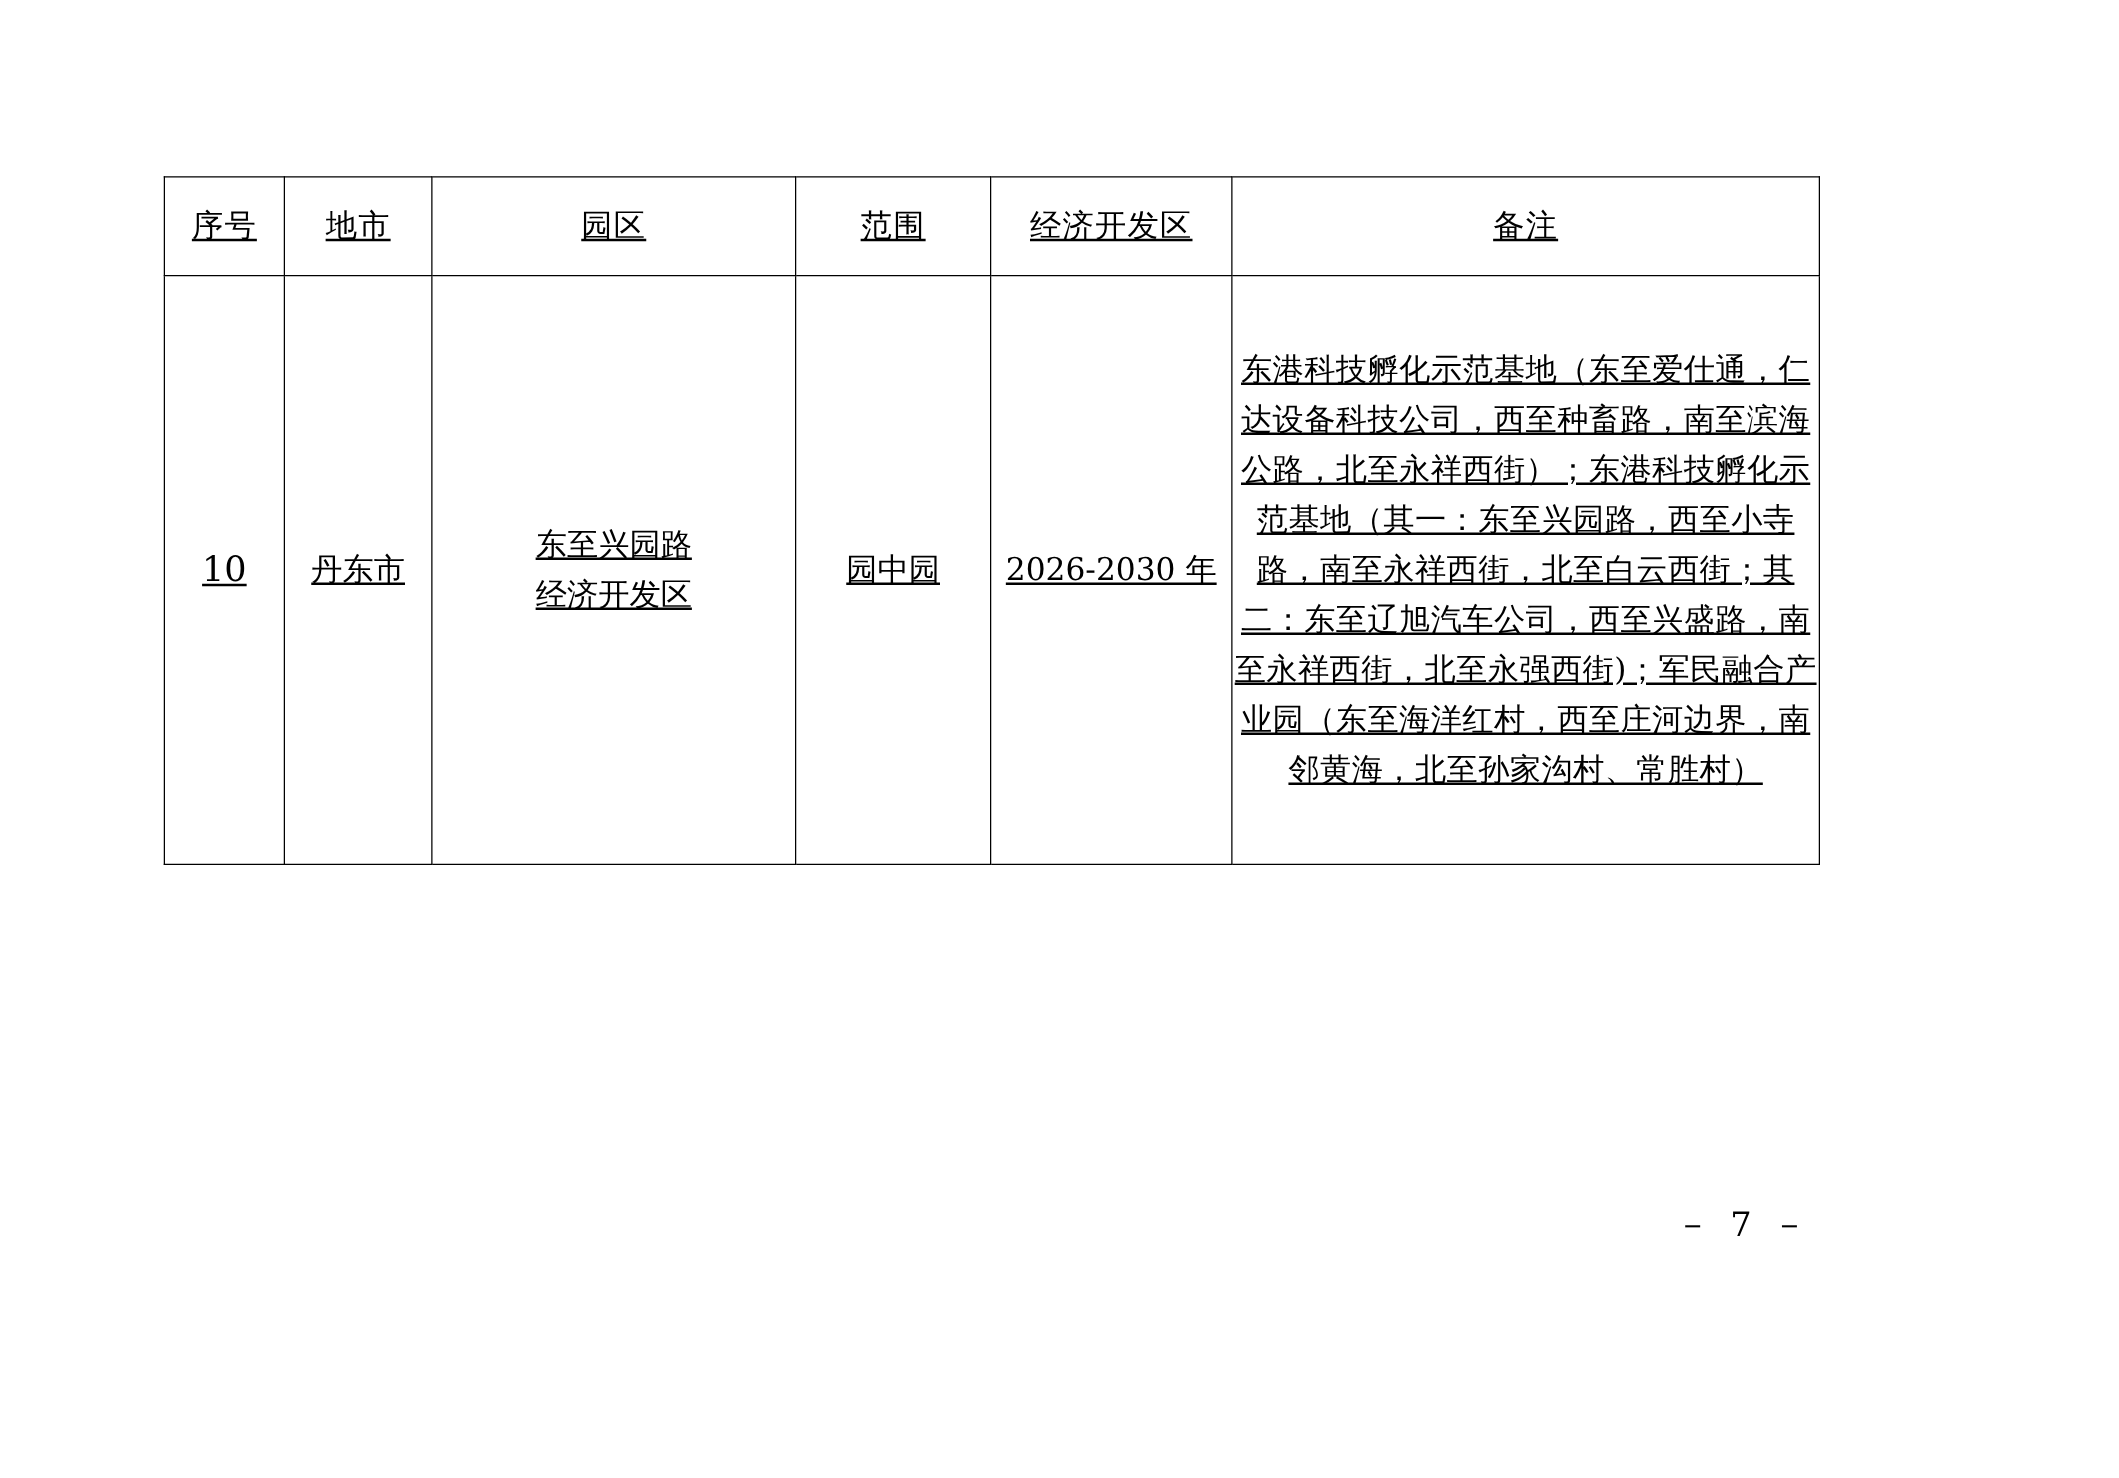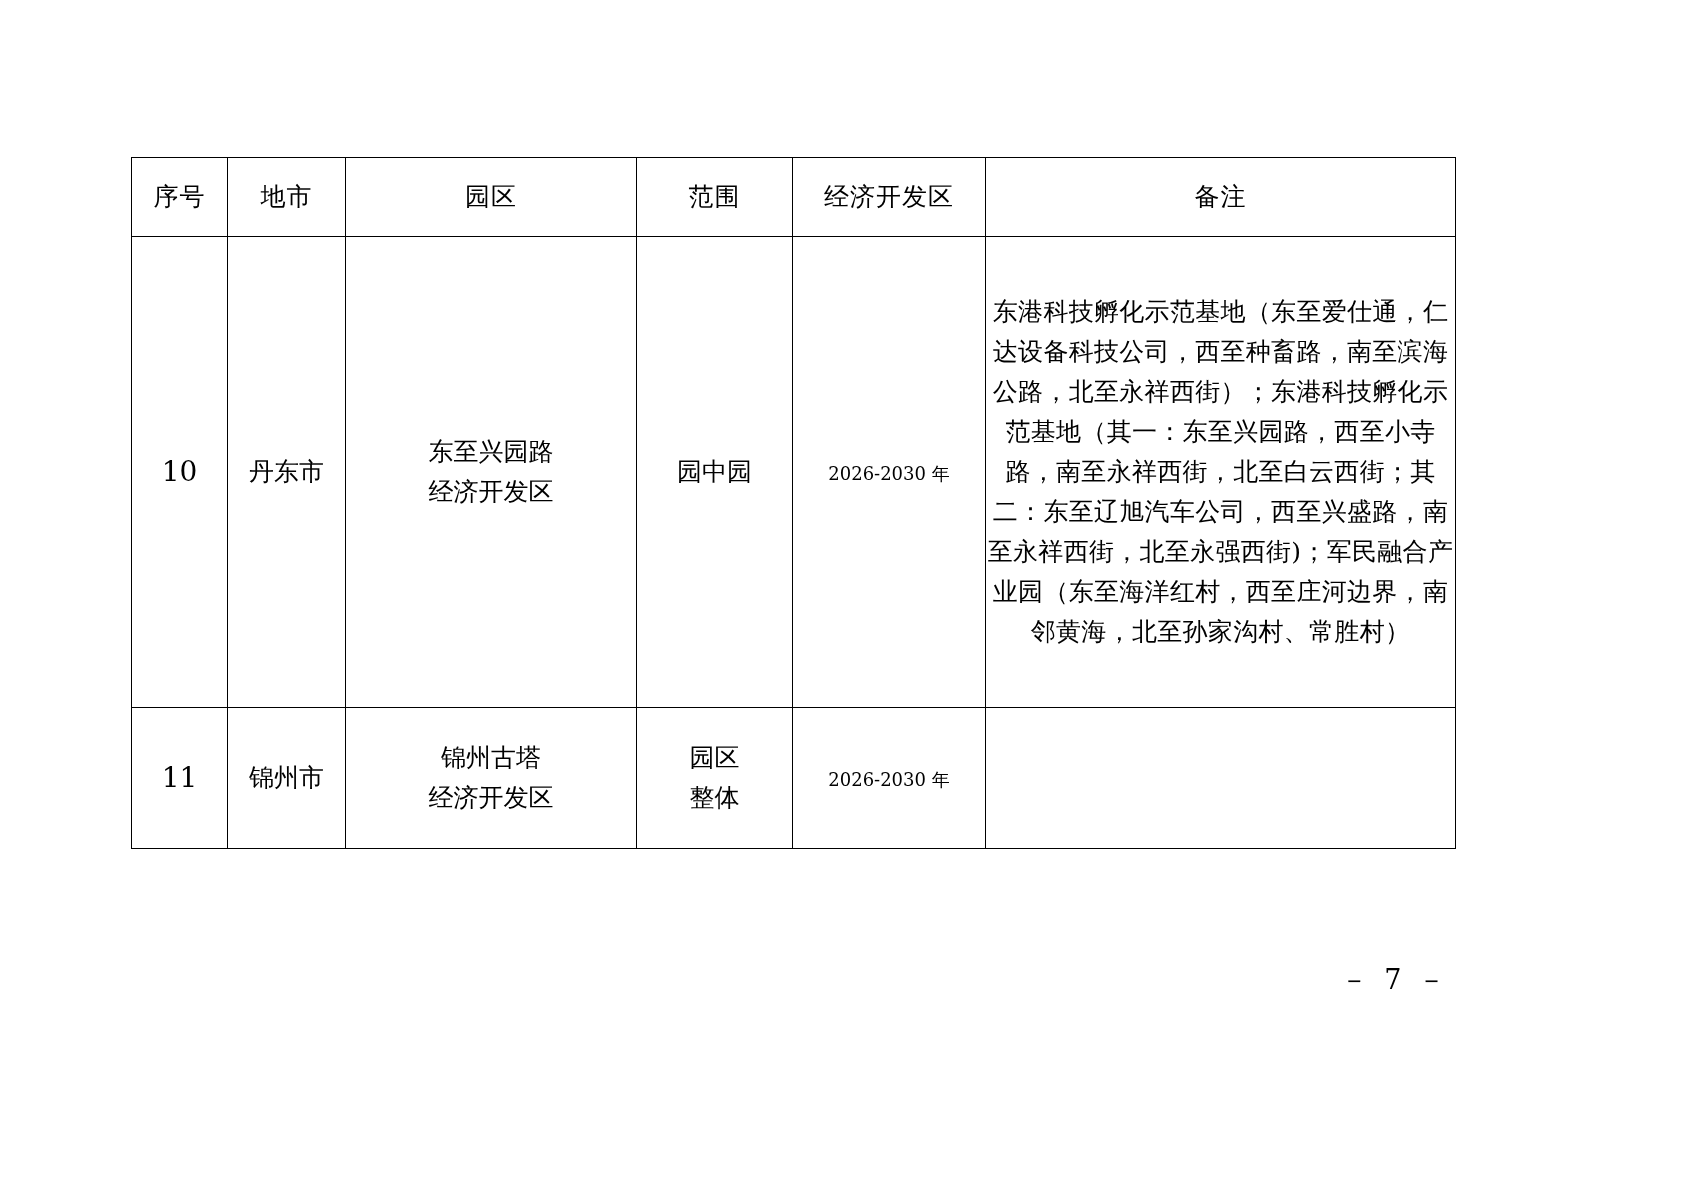--- a/index.html
+++ b/index.html
@@ -17,24 +17,25 @@
   }
   .page {
     position: absolute;
     left: 0; top: 0;
     width: 1695px;
     height: 1182px;
   }
   table.doc-table {
     position: absolute;
     left: 131px;
-    top: 157px;
+    top: 141px;
     width: 1318px;
     border-collapse: collapse;
     table-layout: fixed;
+    text-decoration: underline;
   }
   table.doc-table td,
   table.doc-table th {
     border: 1.5px solid #000000;
     padding: 0;
     vertical-align: middle;
     text-align: center;
     font-weight: normal;
     font-size: 25px;
     line-height: 1.6;
@@ -66,21 +67,21 @@
     line-height: 1.75;
   }
   .row10 td { height: 470px; }
   .row11 td { height: 140px; }
 
   .seq-num {
     font-family: "DejaVu Serif", "Liberation Serif", serif;
     font-size: 28px;
   }
   .cycle-text {
-    font-size: 18px;
+    font-size: 25px;
     white-space: nowrap;
   }
   .page-number {
     position: absolute;
     left: 0;
     top: 962px;
     width: 1449px;
     text-align: right;
     font-size: 27px;
     letter-spacing: 4px;
@@ -113,36 +114,18 @@
           <div>经济开发区</div>
         </td>
         <td class="cell-pad">
           <div>园中园</div>
         </td>
         <td class="cell-pad">
           <span class="cycle-text">2026-2030 年</span>
         </td>
         <td class="note-cell">东港科技孵化示范基地（东至爱仕通，仁达设备科技公司，西至种畜路，南至滨海公路，北至永祥西街）；东港科技孵化示范基地（其一：东至兴园路，西至小寺路，南至永祥西街，北至白云西街；其二：东至辽旭汽车公司，西至兴盛路，南至永祥西街，北至永强西街)；军民融合产业园（东至海洋红村，西至庄河边界，南邻黄海，北至孙家沟村、常胜村）</td>
       </tr>
-      <tr class="row11">
-        <td class="cell-pad">
-          <span class="seq-num">11</span>
-        </td>
-        <td class="cell-pad">锦州市</td>
-        <td class="cell-pad two-line">
-          <div>锦州古塔</div>
-          <div>经济开发区</div>
-        </td>
-        <td class="cell-pad two-line">
-          <div>园区</div>
-          <div>整体</div>
-        </td>
-        <td class="cell-pad">
-          <span class="cycle-text">2026-2030 年</span>
-        </td>
-        <td class="note-cell"></td>
-      </tr>
     </tbody>
   </table>
 
   <div class="page-number">－ 7 －</div>
 
 </div>
 
 </body></html>

